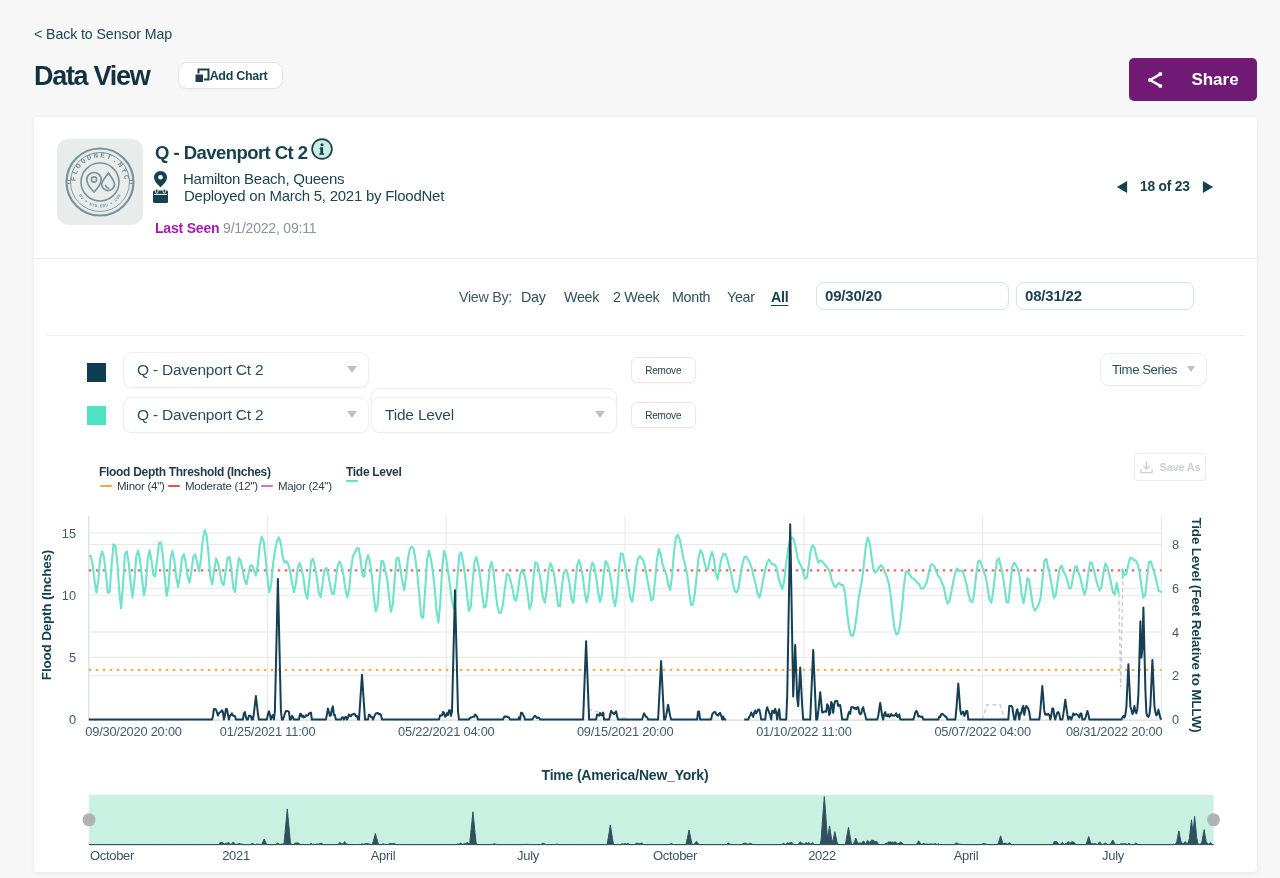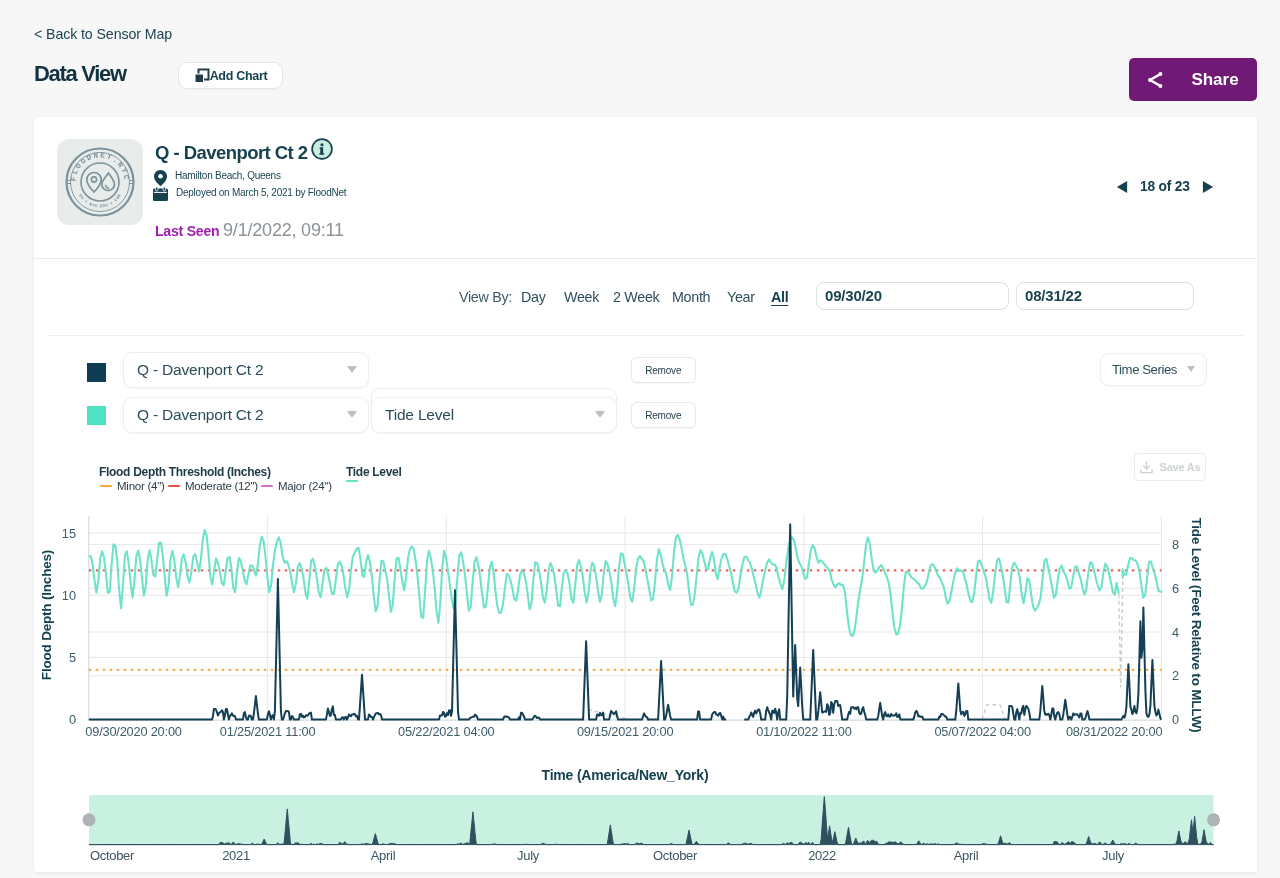--- a/index.html
+++ b/index.html
@@ -1,29 +1,29 @@
 <!DOCTYPE html>
 <html><head><meta charset="utf-8">
 <style>
 * { margin:0; padding:0; box-sizing:border-box; }
 html,body { width:1280px; height:878px; overflow:hidden; }
 body { font-family:"Liberation Sans", sans-serif; background:#f7f7f7; position:relative; color:#16414f; }
 .abs { position:absolute; }
 .back { left:34px; top:26px; font-size:14.2px; color:#1c4551; letter-spacing:-0.1px; }
-h1 { left:34px; top:61px; font-size:22px; font-weight:700; color:#123240; letter-spacing:-1.3px; }
+h1 { left:34px; top:61px; font-size:27px; font-weight:700; color:#123240; letter-spacing:-1.3px; }
 .addchart { left:178px; top:62px; width:105px; height:27px; background:#fff; border:1px solid #e3e6e8; border-radius:9px; display:flex; align-items:center; justify-content:center; box-shadow:0 1px 2px rgba(0,0,0,0.03); }
 .addchart span { font-size:12.5px; font-weight:700; color:#16414f; letter-spacing:-0.3px; }
 .share { left:1129px; top:58px; width:128px; height:43px; background:#701a75; border-radius:5px; display:flex; align-items:center; justify-content:center; gap:28px; }
 .share span { color:#fff; font-size:17px; font-weight:700; }
 .card { left:34px; top:117px; width:1223px; height:755px; background:#fff; border-radius:4px; box-shadow:0 1px 4px rgba(0,0,0,0.07); }
 .sensorttl { left:155px; top:141.5px; font-size:18.5px; font-weight:700; color:#16414f; letter-spacing:-0.55px; }
-.inforow { font-size:10px; letter-spacing:-0.25px; color:#1c4551; display:flex; align-items:flex-start; gap:8px; }
+.inforow { font-size:15px; letter-spacing:-0.25px; color:#1c4551; display:flex; align-items:center; gap:16px; }
 .lastseen { left:155px; top:220px; font-size:14px; letter-spacing:-0.2px;}
 .lastseen b { color:#a21caf; font-weight:700; }
-.lastseen span { color:#8b9398; font-size:18px; }
+.lastseen span { color:#8b9398; font-size:14px; }
 .pager { left:1115px; top:179px; display:flex; align-items:center; gap:11px;text-align:center; }
 .pager b { font-size:13.8px; font-weight:700; color:#16414f; letter-spacing:-0.2px; }
 .sep1 { left:34px; top:258px; width:1223px; height:1px; background:#eaeaea; }
 .sep2 { left:47px; top:335px; width:1197px; height:1px; background:#efefef; }
 .vb { top:289px; font-size:14.3px; letter-spacing:-0.3px; color:#2e4f5c; }
 .dtinput { top:282px; height:28px; background:#fff; border:1px solid #dadfe2; border-radius:8px; font-size:15px; font-weight:700; color:#1b4352; line-height:26px; padding-left:8px; letter-spacing:-0.2px; }
 .swatch { width:19px; height:19px; }
 .sel { background:#fff; border:1px solid #eceeef; border-radius:9px; box-shadow:0 1px 2px rgba(0,0,0,0.04); font-size:15.5px; letter-spacing:-0.2px; color:#2c4c59; display:flex; align-items:center; white-space:nowrap; }
 .tri { width:0; height:0; border-left:5.5px solid transparent; border-right:5.5px solid transparent; border-top:7px solid #b9bfc3; }
 .removebtn { background:#fff; border:1px solid #e6e9ea; border-radius:6px; font-size:10px; letter-spacing:-0.2px; color:#243f4a; display:flex; align-items:center; justify-content:center; box-shadow:0 1px 2px rgba(0,0,0,0.04); }

